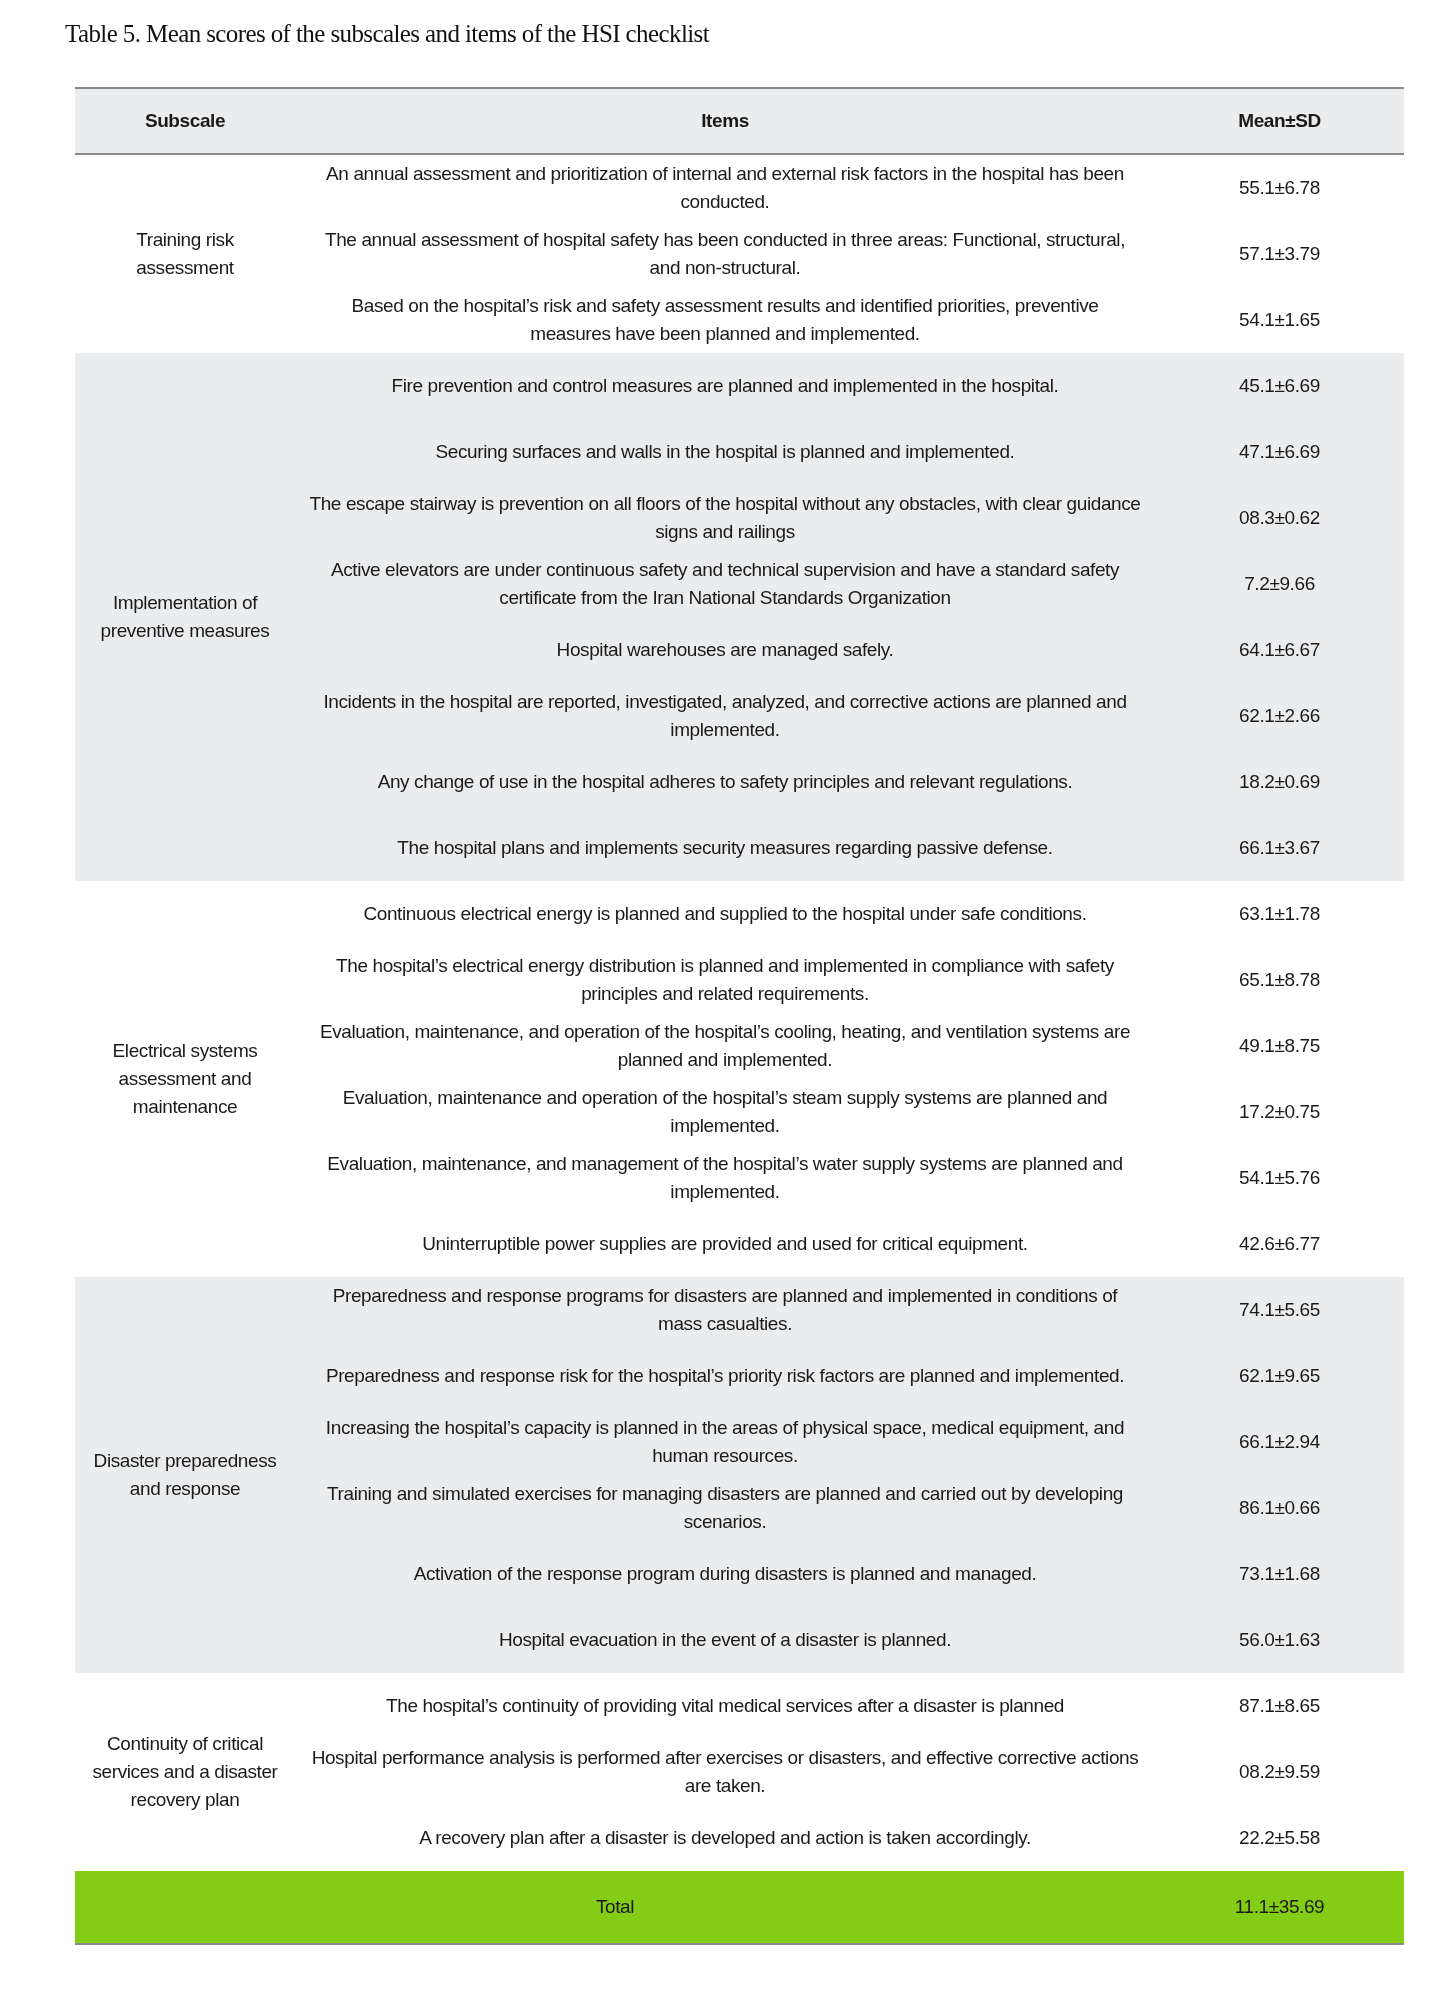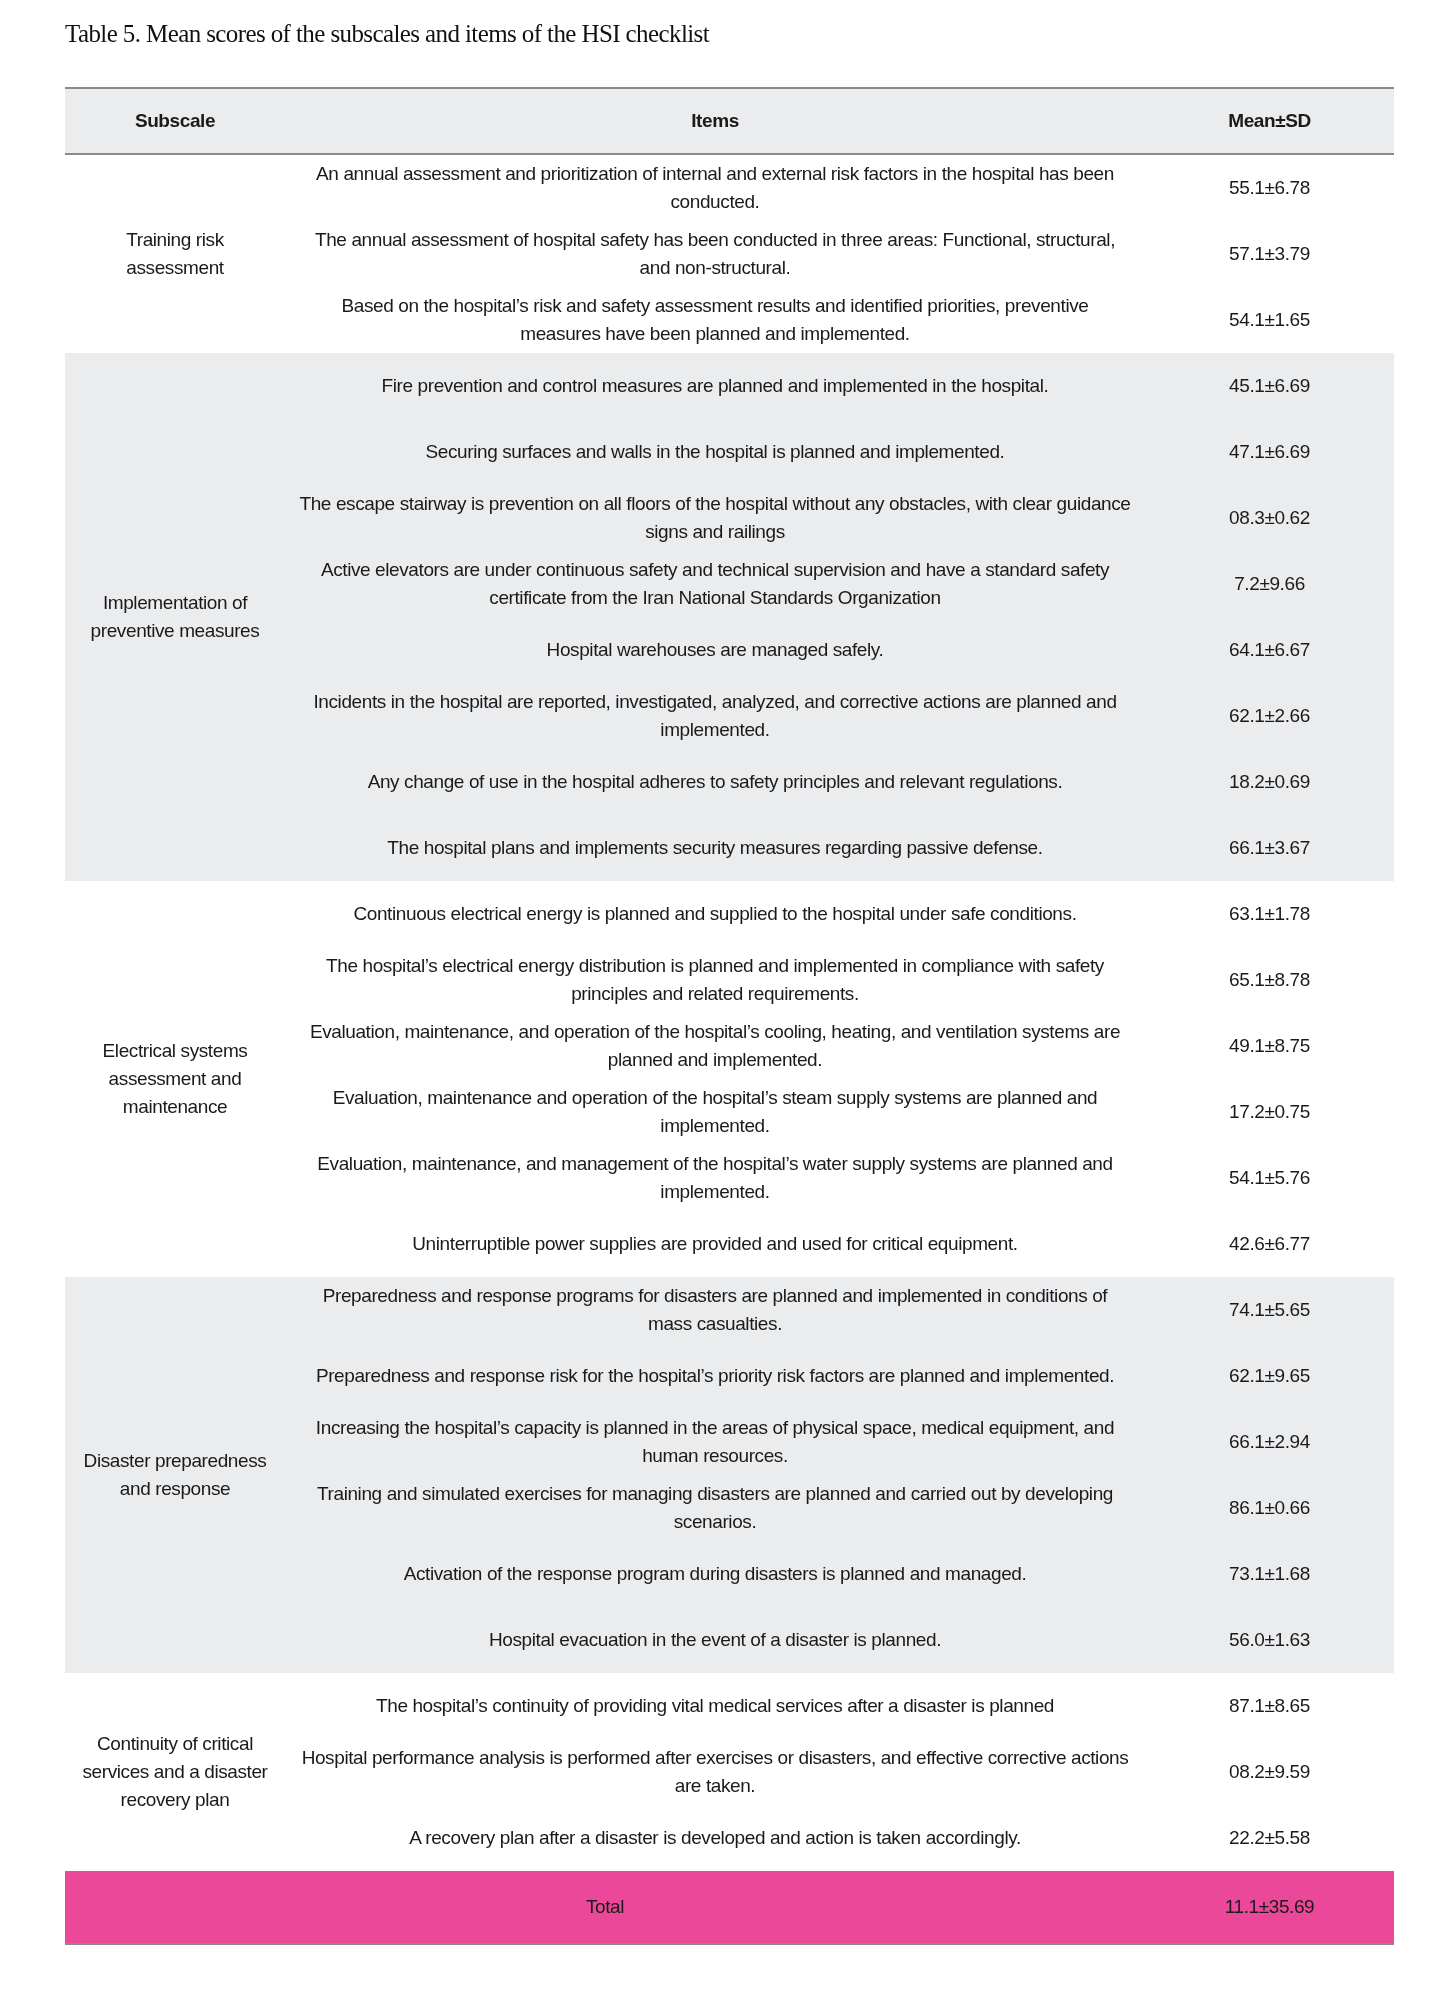--- a/index.html
+++ b/index.html
@@ -4,36 +4,36 @@
   <style>
     html, body { margin: 0; padding: 0; background: #ffffff; }
     body { width: 1446px; height: 2000px; position: relative; overflow: hidden; color: #1a1a1a; }
     .caption {
       position: absolute; left: 65px; top: 20px;
       font-family: "Liberation Serif", serif; font-size: 25px; letter-spacing: -0.6px;
       color: #111; white-space: nowrap;
     }
     .caption b { font-weight: normal; }
     table.hsi {
-      position: absolute; left: 65px; top: 87px; width: 1329px;
+      position: absolute; left: 75px; top: 87px; width: 1329px;
       border-collapse: collapse; table-layout: fixed;
       font-family: "Liberation Sans", sans-serif; font-size: 19px; letter-spacing: -0.4px;
     }
     table.hsi col.c1 { width: 220px; }
     table.hsi col.c2 { width: 860px; }
     table.hsi col.c3 { width: 249px; }
     thead tr { background: #ebecee; border-top: 2px solid #8a8a8a; border-bottom: 2px solid #8a8a8a; }
     thead th { height: 64px; font-weight: bold; text-align: center; font-size: 19px; padding: 0; }
     td { text-align: center; vertical-align: middle; padding: 0 10px; line-height: 28px; }
     td.item { height: 66px; padding: 0 14px; }
     td.val { height: 66px; }
     td.sub { padding: 0 12px; }
     tbody.g-shade tr { background: #ebecee; }
     tbody.g-plain tr { background: #ffffff; }
-    tr.total-row { background: #ec4899; border-bottom: 2px solid #8a8a8a; }
+    tr.total-row { background: #84cc16; border-bottom: 2px solid #8a8a8a; }
     tr.total-row td { height: 72px; }
   </style>
 </head>
 <body>
 
 <div class="caption"><b>Table 5</b><span>. Mean scores of the subscales and items of the HSI checklist</span></div>
 
 <table class="hsi">
   <colgroup>
       <col class="c1">

